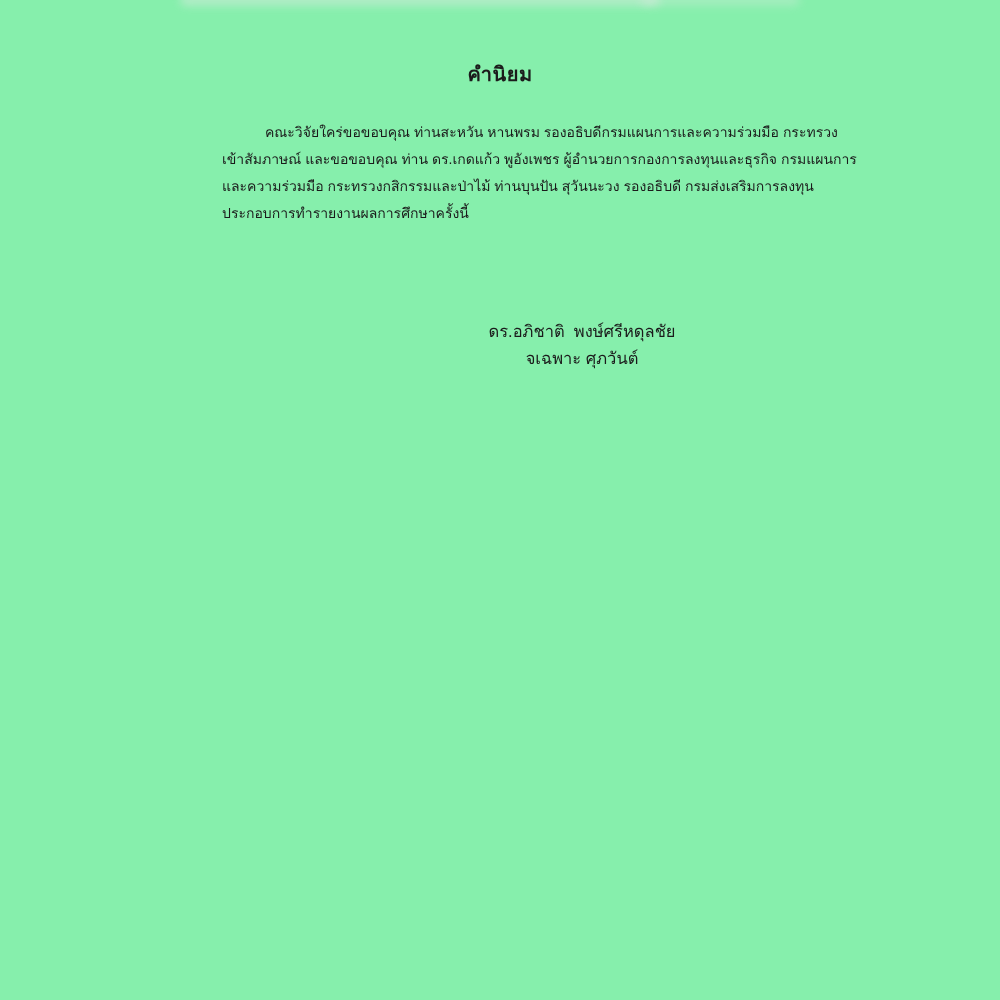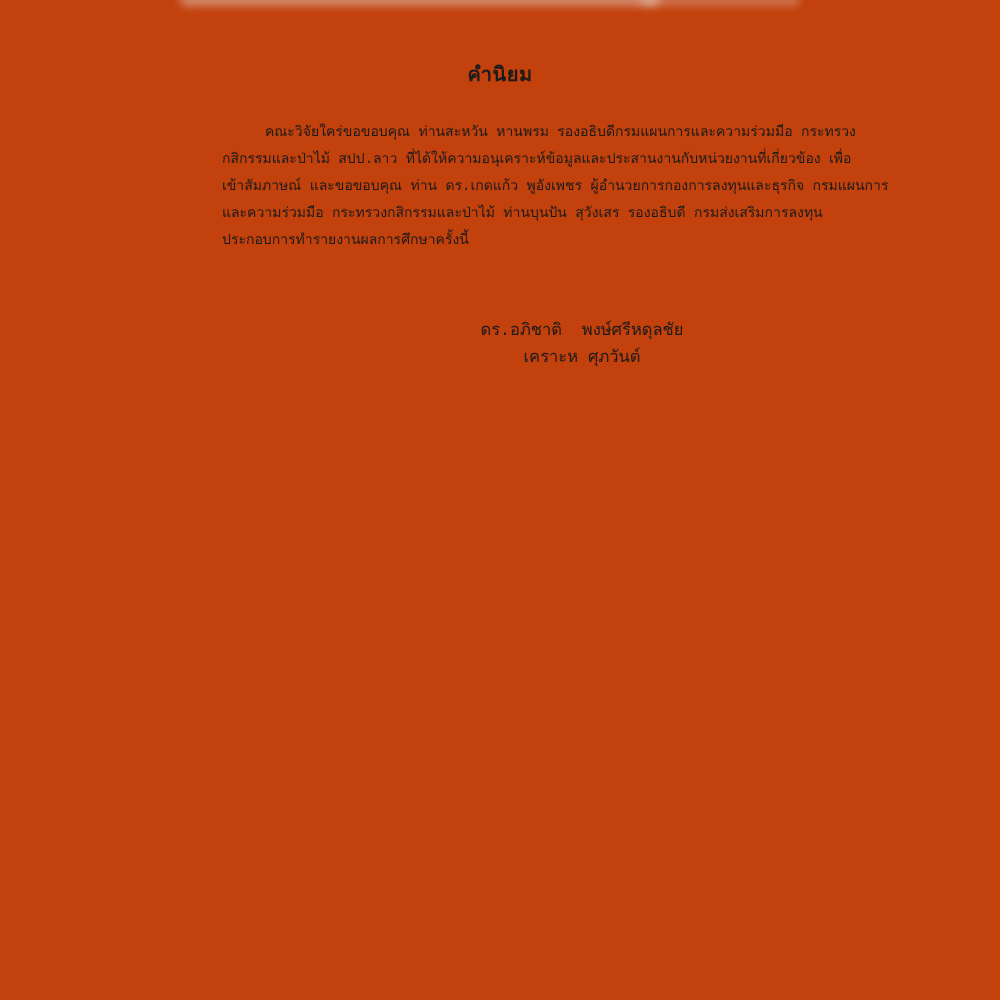--- a/index.html
+++ b/index.html
@@ -4,23 +4,23 @@
 <style>
   html, body {
     margin: 0;
     padding: 0;
     background: #ffffff;
   }
   .page {
     position: relative;
     width: 1000px;
     height: 1000px;
-    background: #c2410c;
+    background: #86efac;
     overflow: hidden;
-    font-family: Liberation Mono, monospace;
+    font-family: Liberation Sans, sans-serif;
     color: #1b1b1b;
   }
   
   .scan-artifact {
     position: absolute;
     top: -6px;
     left: 180px;
     width: 480px;
     height: 12px;
     background: #e9e9e9;
@@ -85,24 +85,23 @@
 
 <div class="page">
 
   <div class="scan-artifact"></div>
   <div class="scan-artifact second"></div>
 
   <div class="doc-title">คำนิยม</div>
 
   <div class="body-text">
     <div class="line indent">คณะวิจัยใคร่ขอขอบคุณ ท่านสะหวัน หานพรม รองอธิบดีกรมแผนการและความร่วมมือ กระทรวง</div>
-    <div class="line">กสิกรรมและป่าไม้ สปป.ลาว ที่ได้ให้ความอนุเคราะห์ข้อมูลและประสานงานกับหน่วยงานที่เกี่ยวข้อง เพื่อ</div>
     <div class="line">เข้าสัมภาษณ์ และขอขอบคุณ ท่าน ดร.เกดแก้ว พูอังเพชร ผู้อำนวยการกองการลงทุนและธุรกิจ กรมแผนการ</div>
-    <div class="line">และความร่วมมือ กระทรวงกสิกรรมและป่าไม้ ท่านบุนปัน สุวังเสร รองอธิบดี กรมส่งเสริมการลงทุน</div>
+    <div class="line">และความร่วมมือ กระทรวงกสิกรรมและป่าไม้ ท่านบุนปัน สุวันนะวง รองอธิบดี กรมส่งเสริมการลงทุน</div>
     <div class="line last">ประกอบการทำรายงานผลการศึกษาครั้งนี้</div>
   </div>
 
   <div class="signature-block">
     <div class="sig-line">ดร.อภิชาติ  พงษ์ศรีหดุลชัย</div>
-    <div class="sig-line">เคราะห ศุภวันต์</div>
+    <div class="sig-line">จเฉพาะ ศุภวันต์</div>
   </div>
 
 </div>
 
 </body></html>

